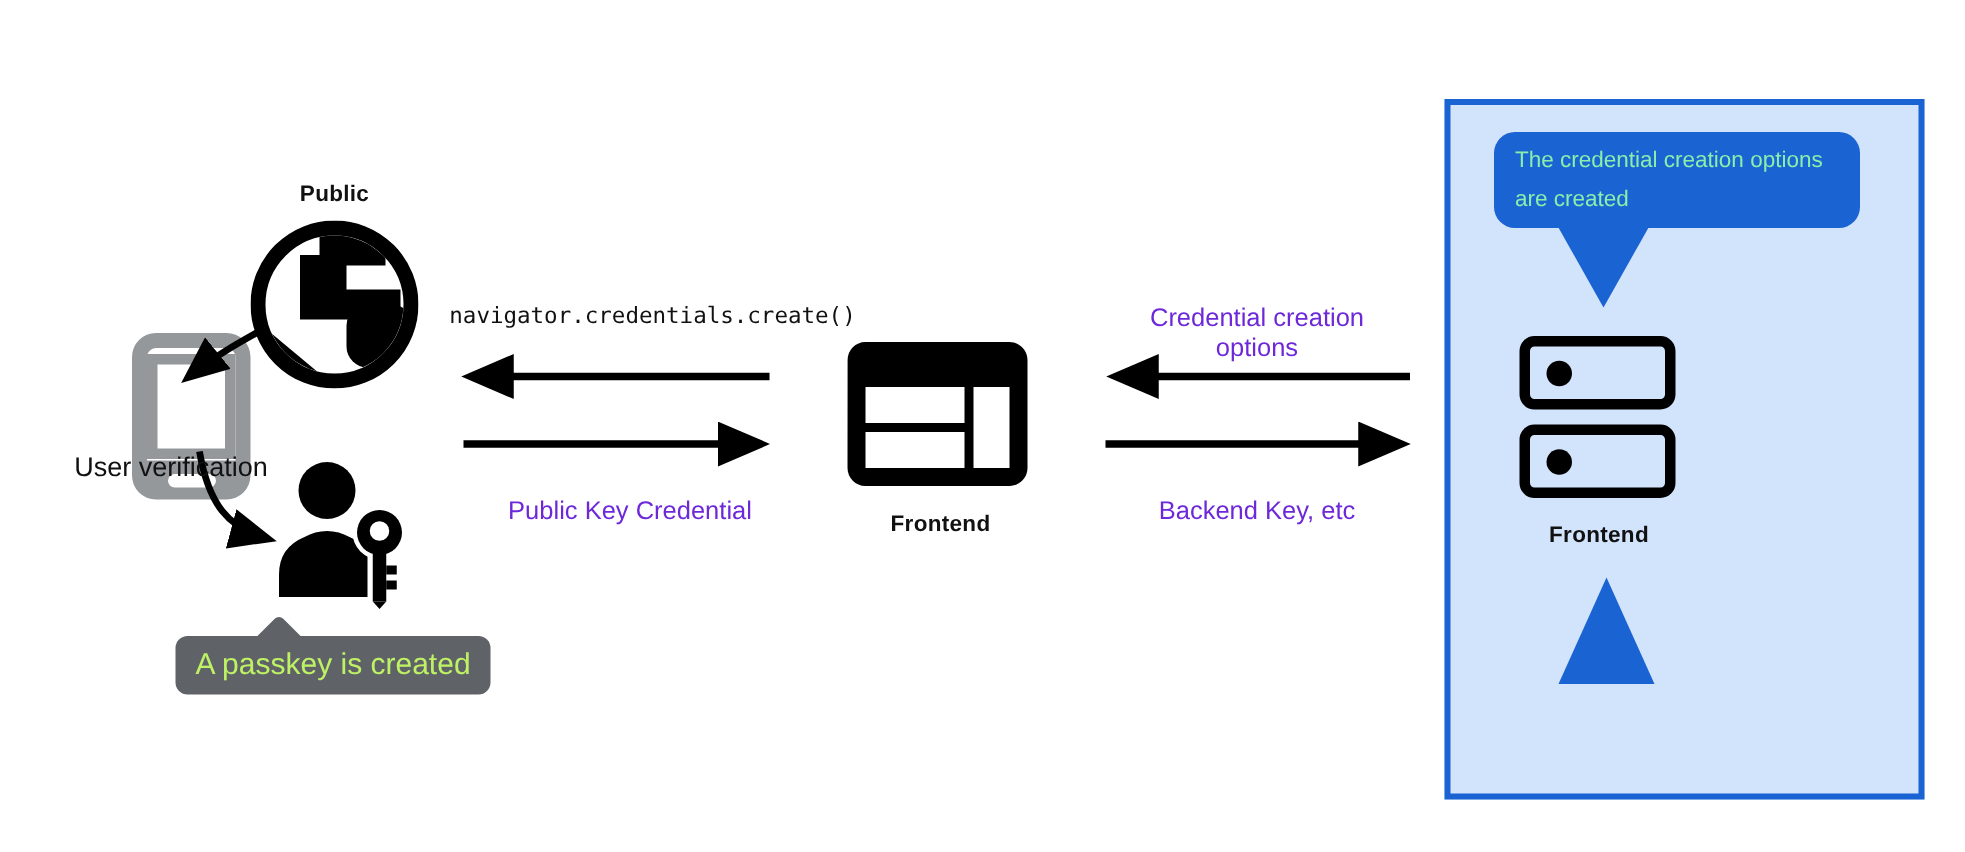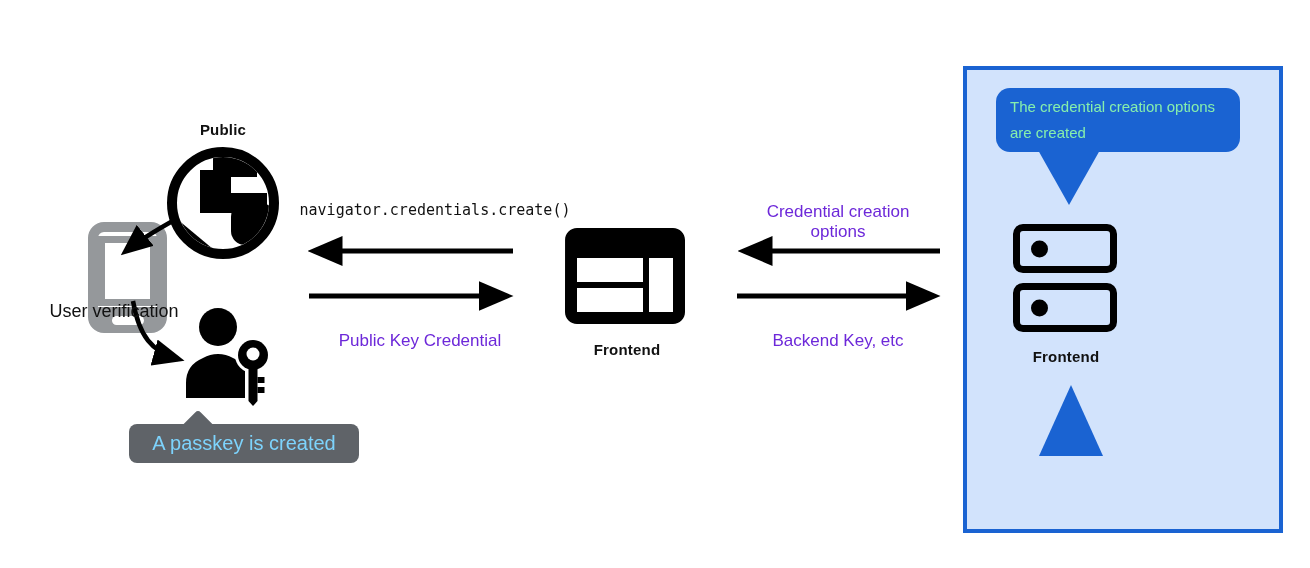--- a/index.html
+++ b/index.html
@@ -44,22 +44,22 @@
     width:32px; height:9px; border-radius:5px; background:#fff; }
 
   
   .person-svg { left:178px; top:303px; width:110px; height:105px; z-index:2; }
 
   
   .frontend-svg { left:553px; top:204px; width:144px; height:144px; z-index:2; }
 
   
   .gray-callout {
-    left:117px; top:424px; width:230px; height:39px; background:var(--gray);
-    border-radius:8px; z-index:3; color:#7dd3fc; font-size:20px; text-align:center; line-height:39px;margin-left:12px;
+    left:117px; top:424px; width:210px; height:39px; background:var(--gray);
+    border-radius:8px; z-index:3; color:#bef264; font-size:20px; text-align:center; line-height:39px;
   }
   .gray-callout .pointer {
     position:absolute; left:56px; top:-9px; width:26px; height:26px;
     background:var(--gray); transform:rotate(45deg); border-radius:4px; z-index:-1;
   }
 
   
   .backend-panel {
     left:963px; top:66px; width:320px; height:467px;
     background:var(--panel); border:4px solid var(--blue); z-index:1;

